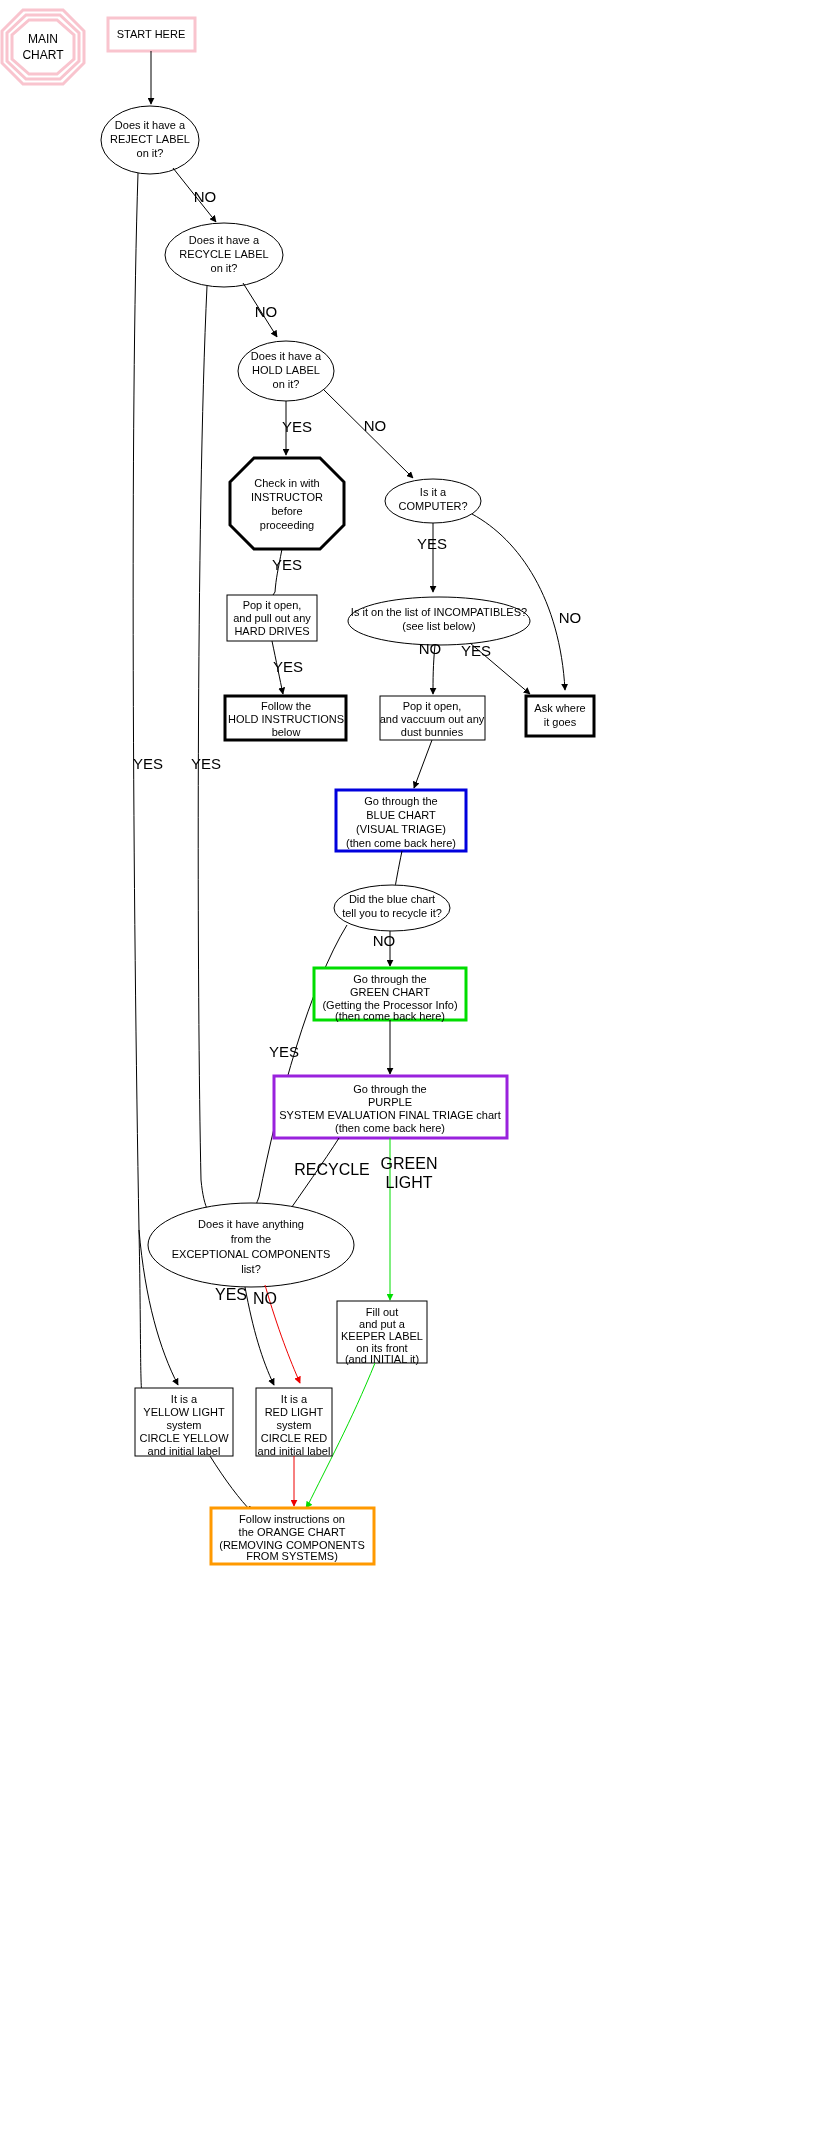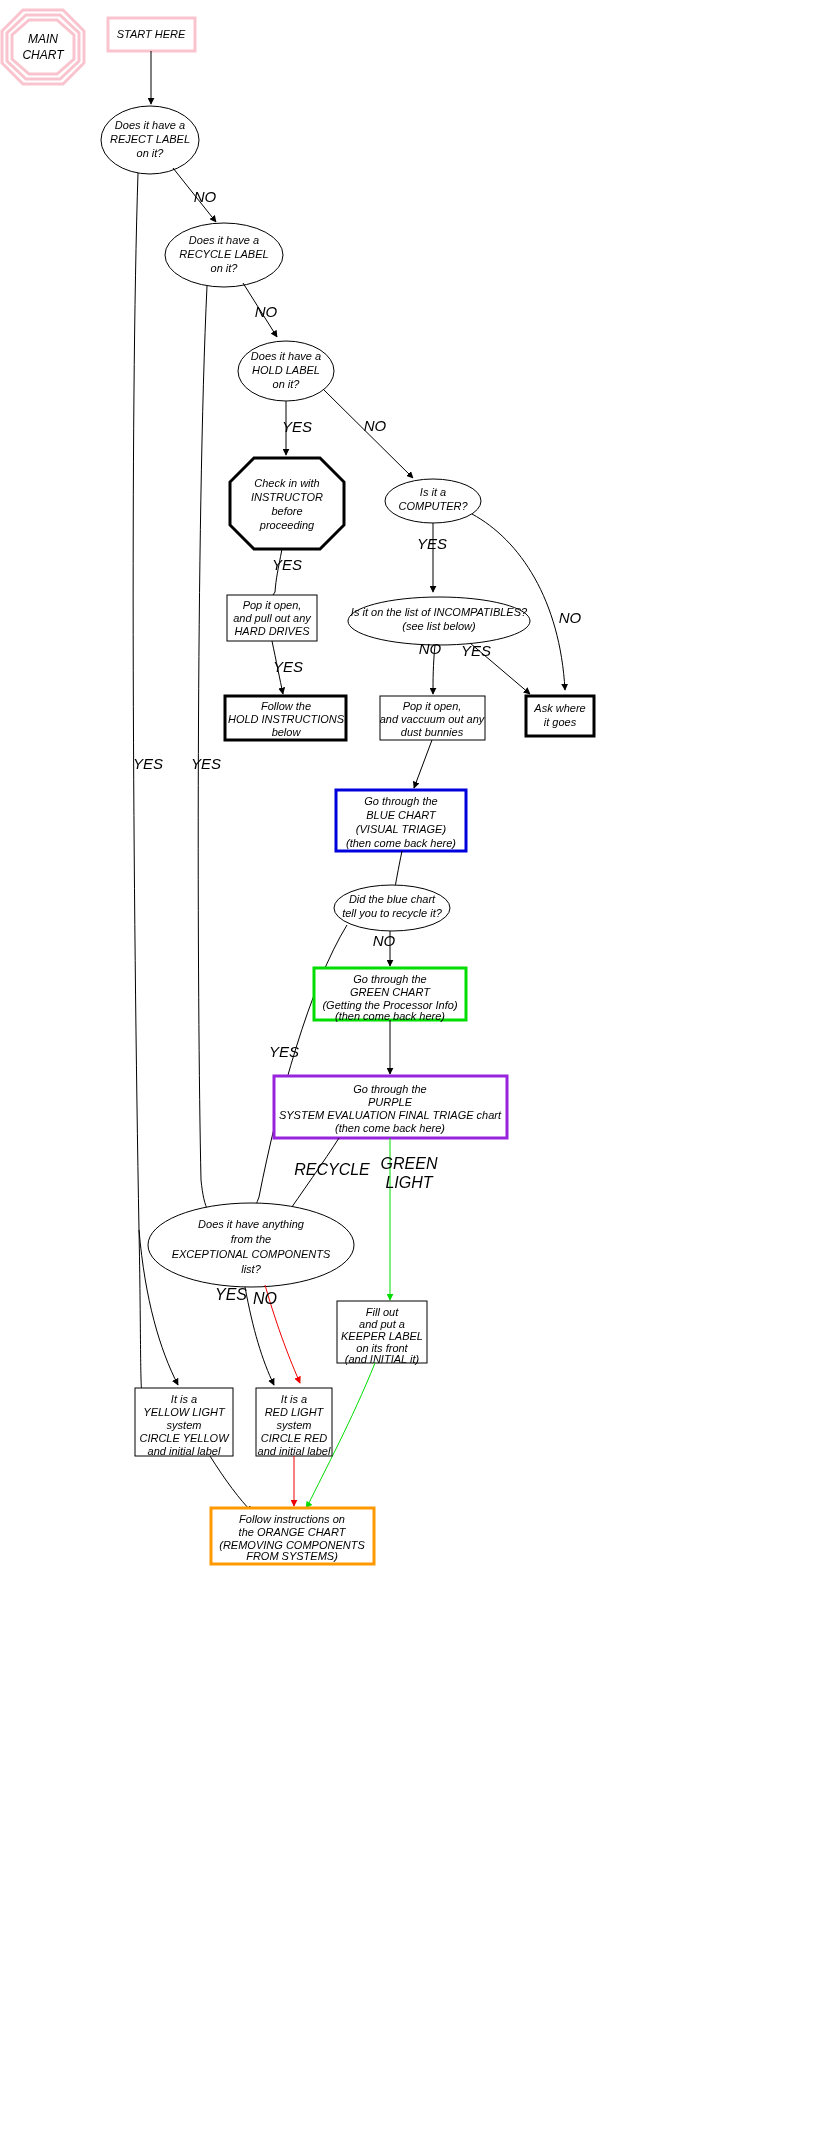--- a/index.html
+++ b/index.html
@@ -6,21 +6,20 @@
     margin: 0;
     padding: 0;
     background: #ffffff;
   }
   #chart-root {
     position: relative;
     width: 815px;
     height: 2139px;
     background: #ffffff;
     font-family: "Liberation Sans", sans-serif;
-    font-style: italic;
   }
   svg#flow {
     display: block;
     width: 815px;
     height: 2139px;
   }
   .node-text {
     font-family: "Liberation Sans", sans-serif;
     font-size: 11px;
     fill: #000000;

